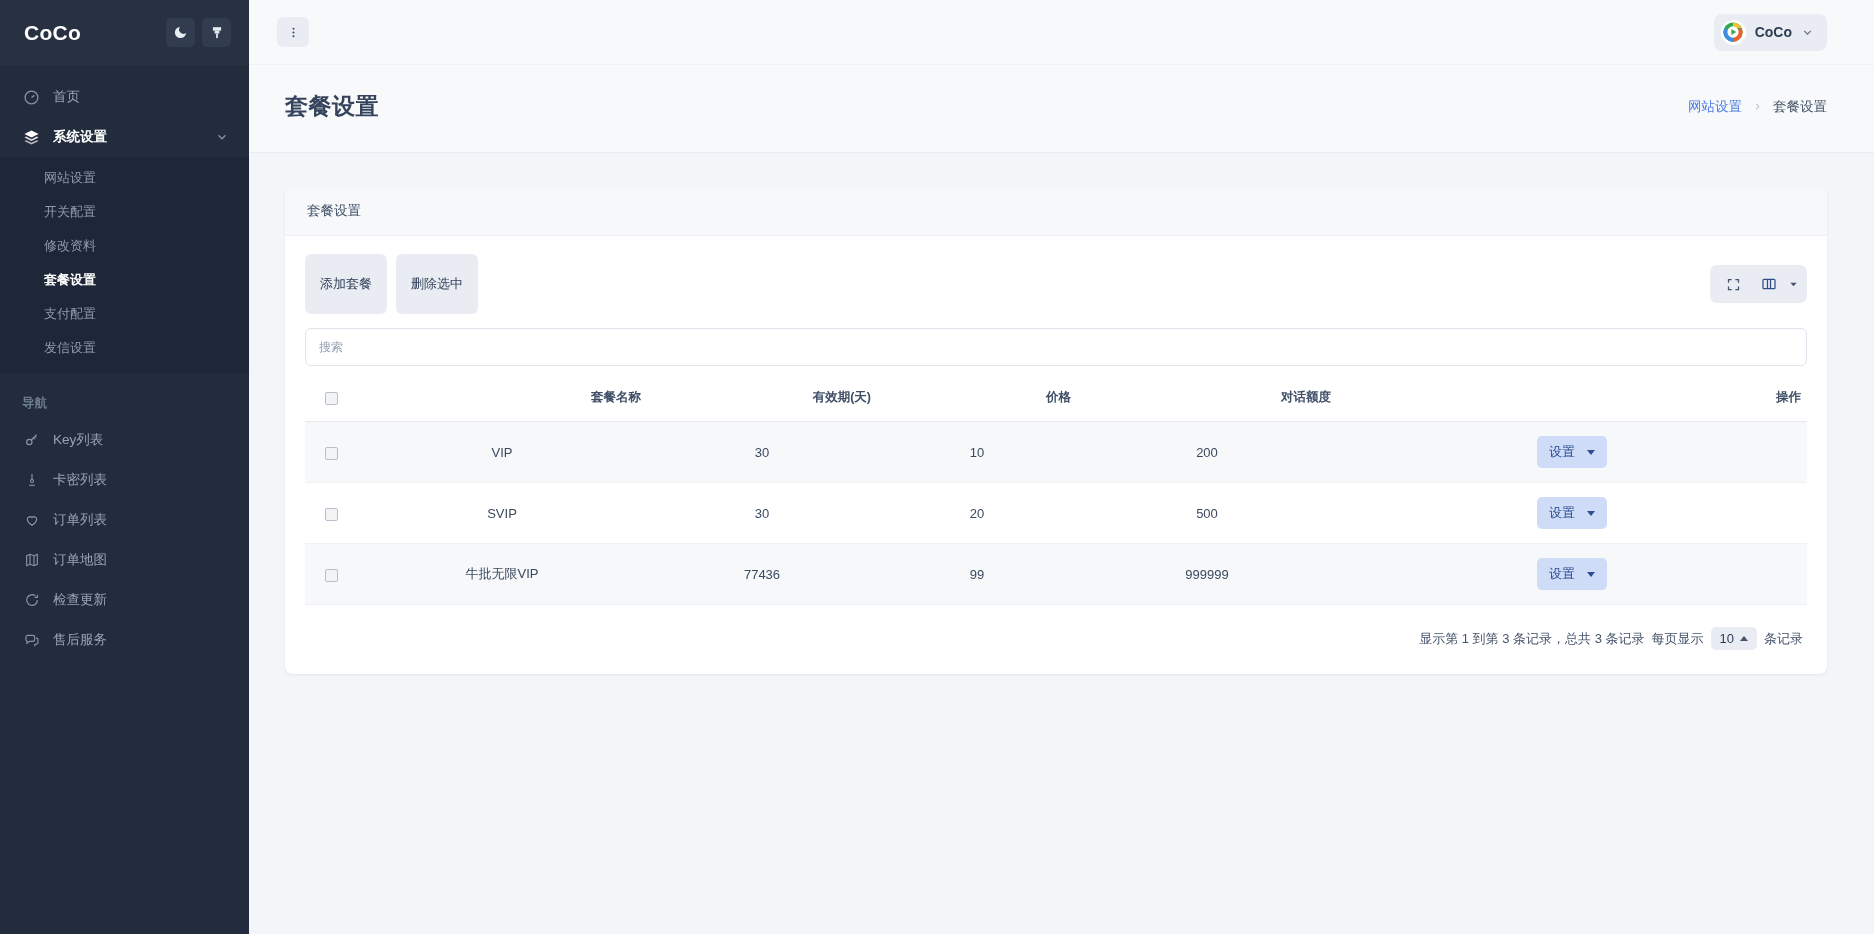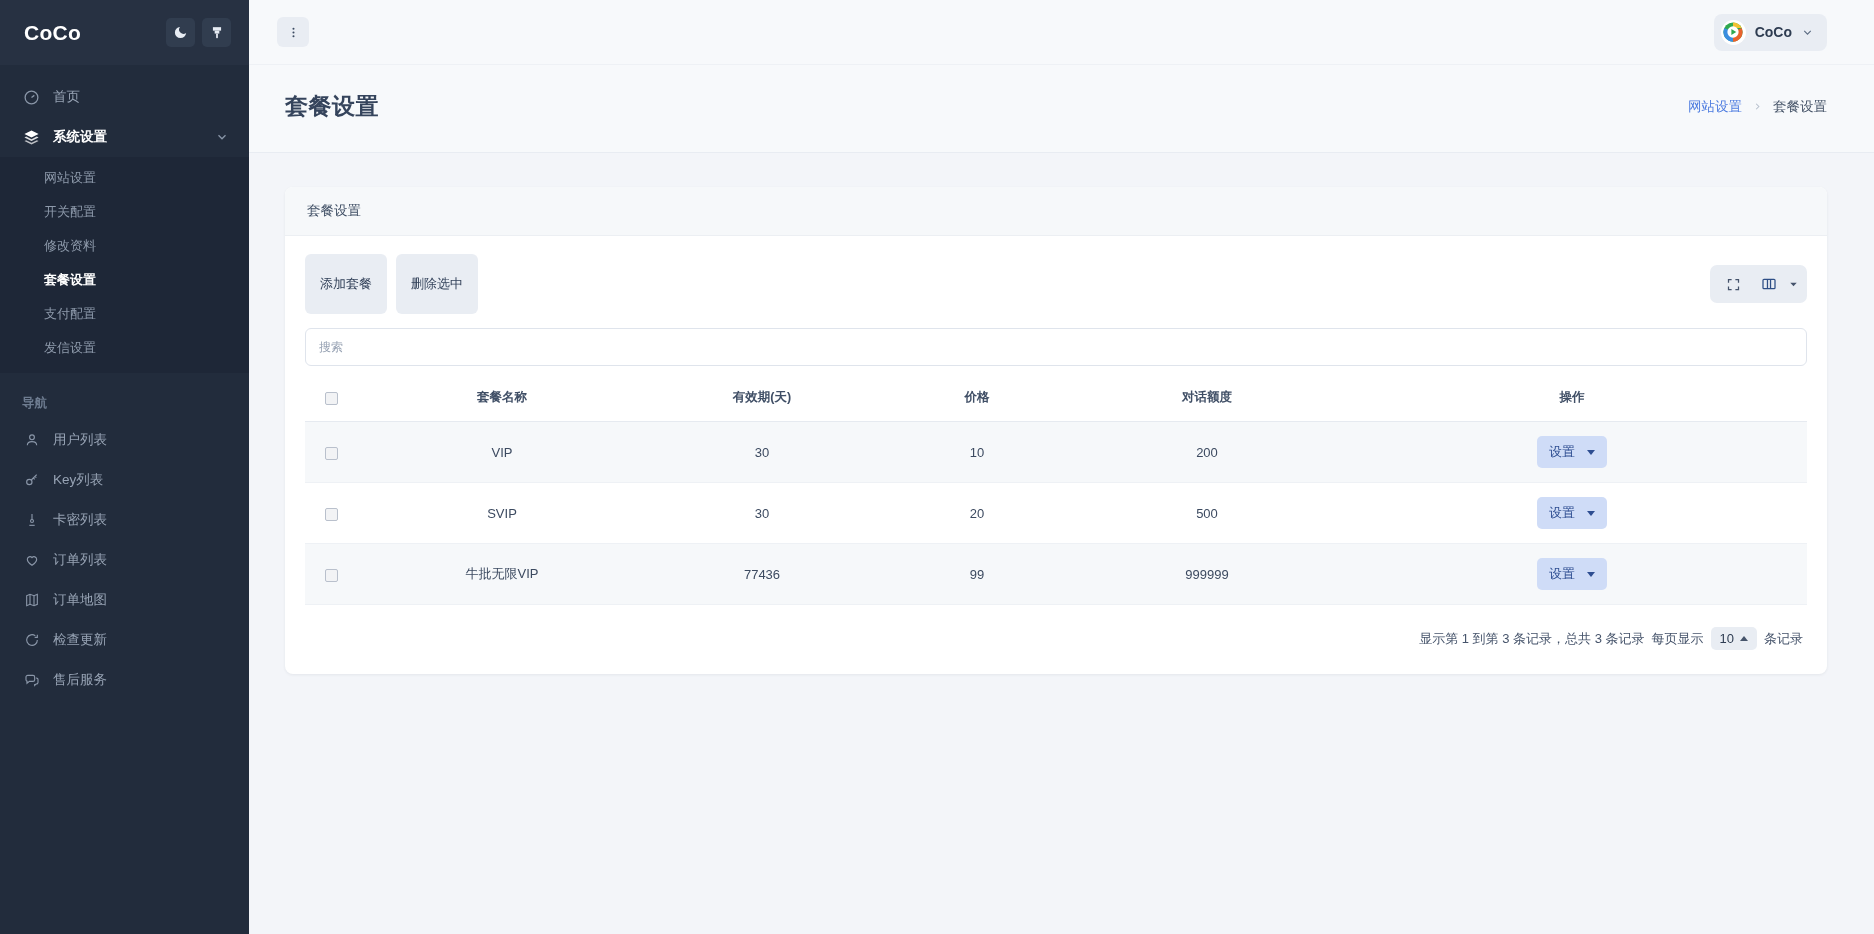--- a/index.html
+++ b/index.html
@@ -140,21 +140,21 @@
     border: 1px solid #dfe4ec; border-radius: 6px;
     padding: 0 13px; font-size: 12px; color: #3b4a61;
     font-family: inherit; background: #fff;
   }
   .search-input::placeholder { color: #97a2b3; }
 
   table { width: 100%; border-collapse: collapse; }
   thead th {
     font-size: 12.5px; color: #404f66; font-weight: bold;
     padding: 17px 6px 15px; border-bottom: 1px solid #e6eaf0;
-    text-align: center;
+    text-align: right;
   }
   thead th.sel, tbody td.sel { width: 52px; text-align: center; }
   thead th.name, tbody td.name { width: 290px; }
   thead th.days, tbody td.days { width: 230px; }
   thead th.price, tbody td.price { width: 200px; }
   thead th.quota, tbody td.quota { width: 260px; }
   tbody td {
     font-size: 13px; color: #3c4a60;
     padding: 14px 6px; text-align: center;
     border-bottom: 1px solid #eef1f5;
@@ -240,29 +240,20 @@
         <a class="sb-sub">网站设置</a>
         <a class="sb-sub">开关配置</a>
         <a class="sb-sub">修改资料</a>
         <a class="sb-sub active">套餐设置</a>
         <a class="sb-sub">支付配置</a>
         <a class="sb-sub">发信设置</a>
       </div>
 
       <div class="sb-section">导航</div>
 
-      <div class="sb-item">
-        <span class="ic">
-          <svg width="16" height="16" viewBox="0 0 24 24" fill="none" stroke="currentColor" stroke-width="1.7">
-              <circle cx="12" cy="8" r="3.6"></circle>
-              <path d="M5 20c0-3.6 3.2-5.6 7-5.6s7 2 7 5.6"></path>
-            </svg>
-        </span>
-        <span>用户列表</span>
-      </div>
 
       <div class="sb-item">
         <span class="ic">
           <svg width="16" height="16" viewBox="0 0 24 24" fill="none" stroke="currentColor" stroke-width="1.7">
               <circle cx="8" cy="15" r="4"></circle>
               <path d="M11 12l8-8M16.5 6.5l2 2M14 9l2 2"></path>
             </svg>
         </span>
         <span>Key列表</span>
       </div>

